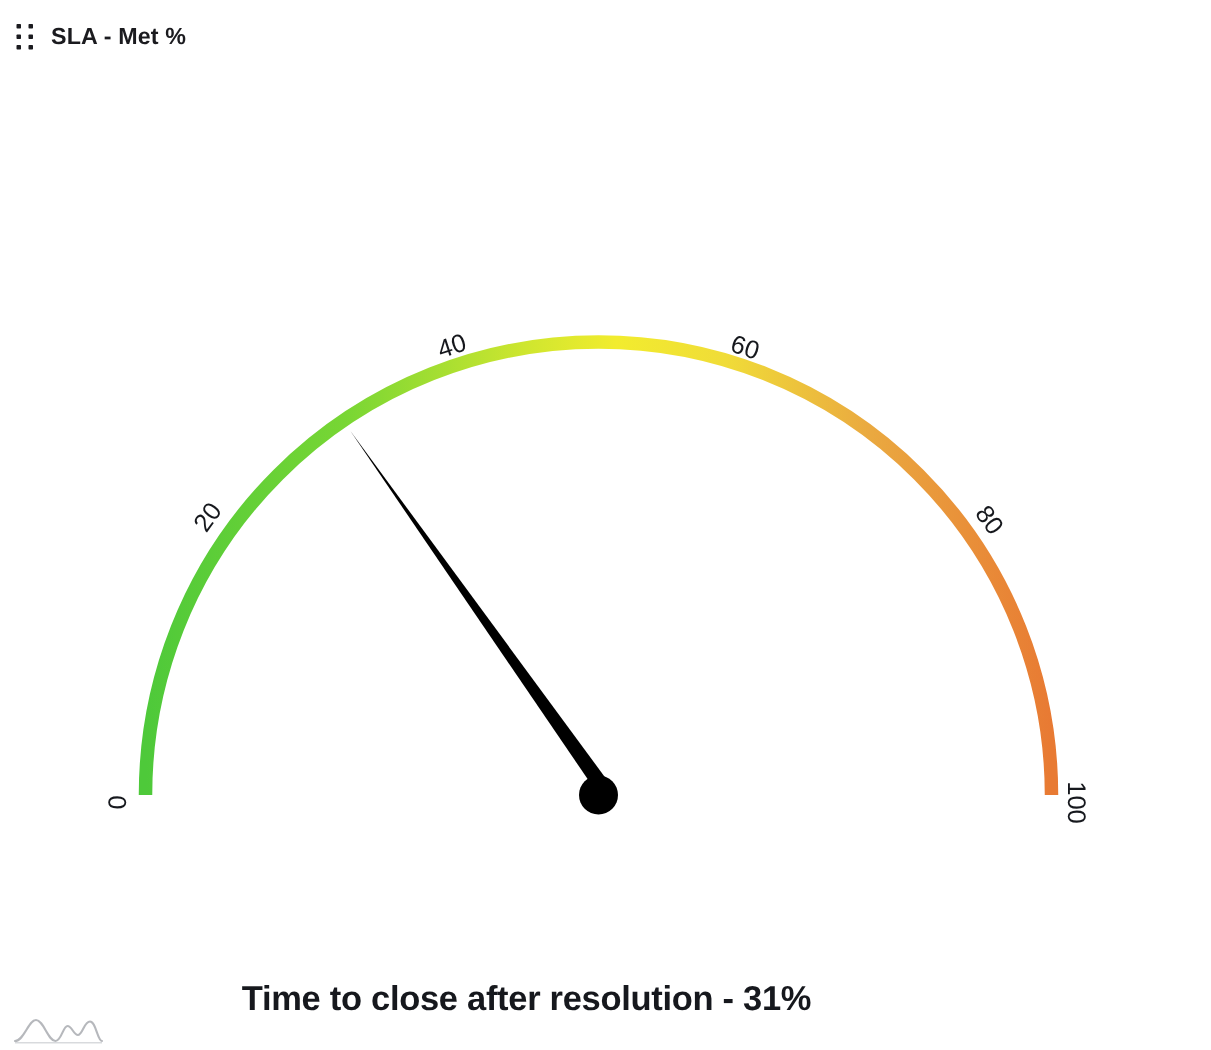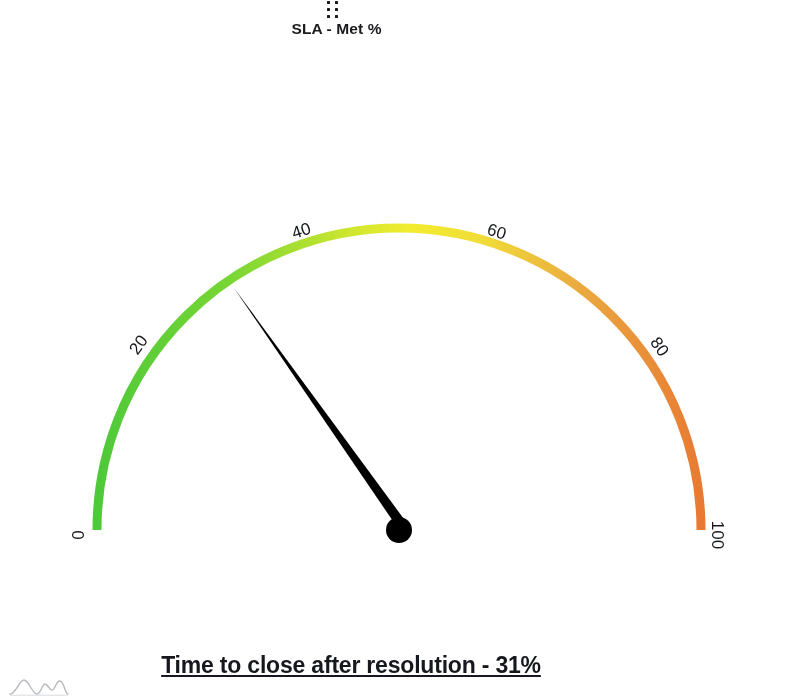--- a/index.html
+++ b/index.html
@@ -20,21 +20,20 @@
   .widget-header {
     position: absolute;
     top: 0;
     left: 0;
     width: 665px;
     height: 50px;
     display: flex;
     align-items: center;
     padding-left: 8px;
     box-sizing: border-box;
-    flex-direction: column;
   }
   .drag-handle {
     width: 18px;
     height: 20px;
     display: grid;
     grid-template-columns: repeat(2, 4px);
     grid-template-rows: repeat(3, 4px);
     gap: 3px 4px;
     align-content: center;
     justify-content: center;
@@ -79,21 +78,20 @@
   .gauge-caption {
     position: absolute;
     left: 0;
     top: 652px;
     width: 702px;
     text-align: center;
     font-size: 23px;
     font-weight: bold;
     letter-spacing: -0.2px;
     color: #16181d;
-    text-decoration: underline;
   }
 
   
   .footer-logo {
     position: absolute;
     left: 8px;
     bottom: 2px;
     width: 62px;
     height: 30px;
     opacity: 0.55;

